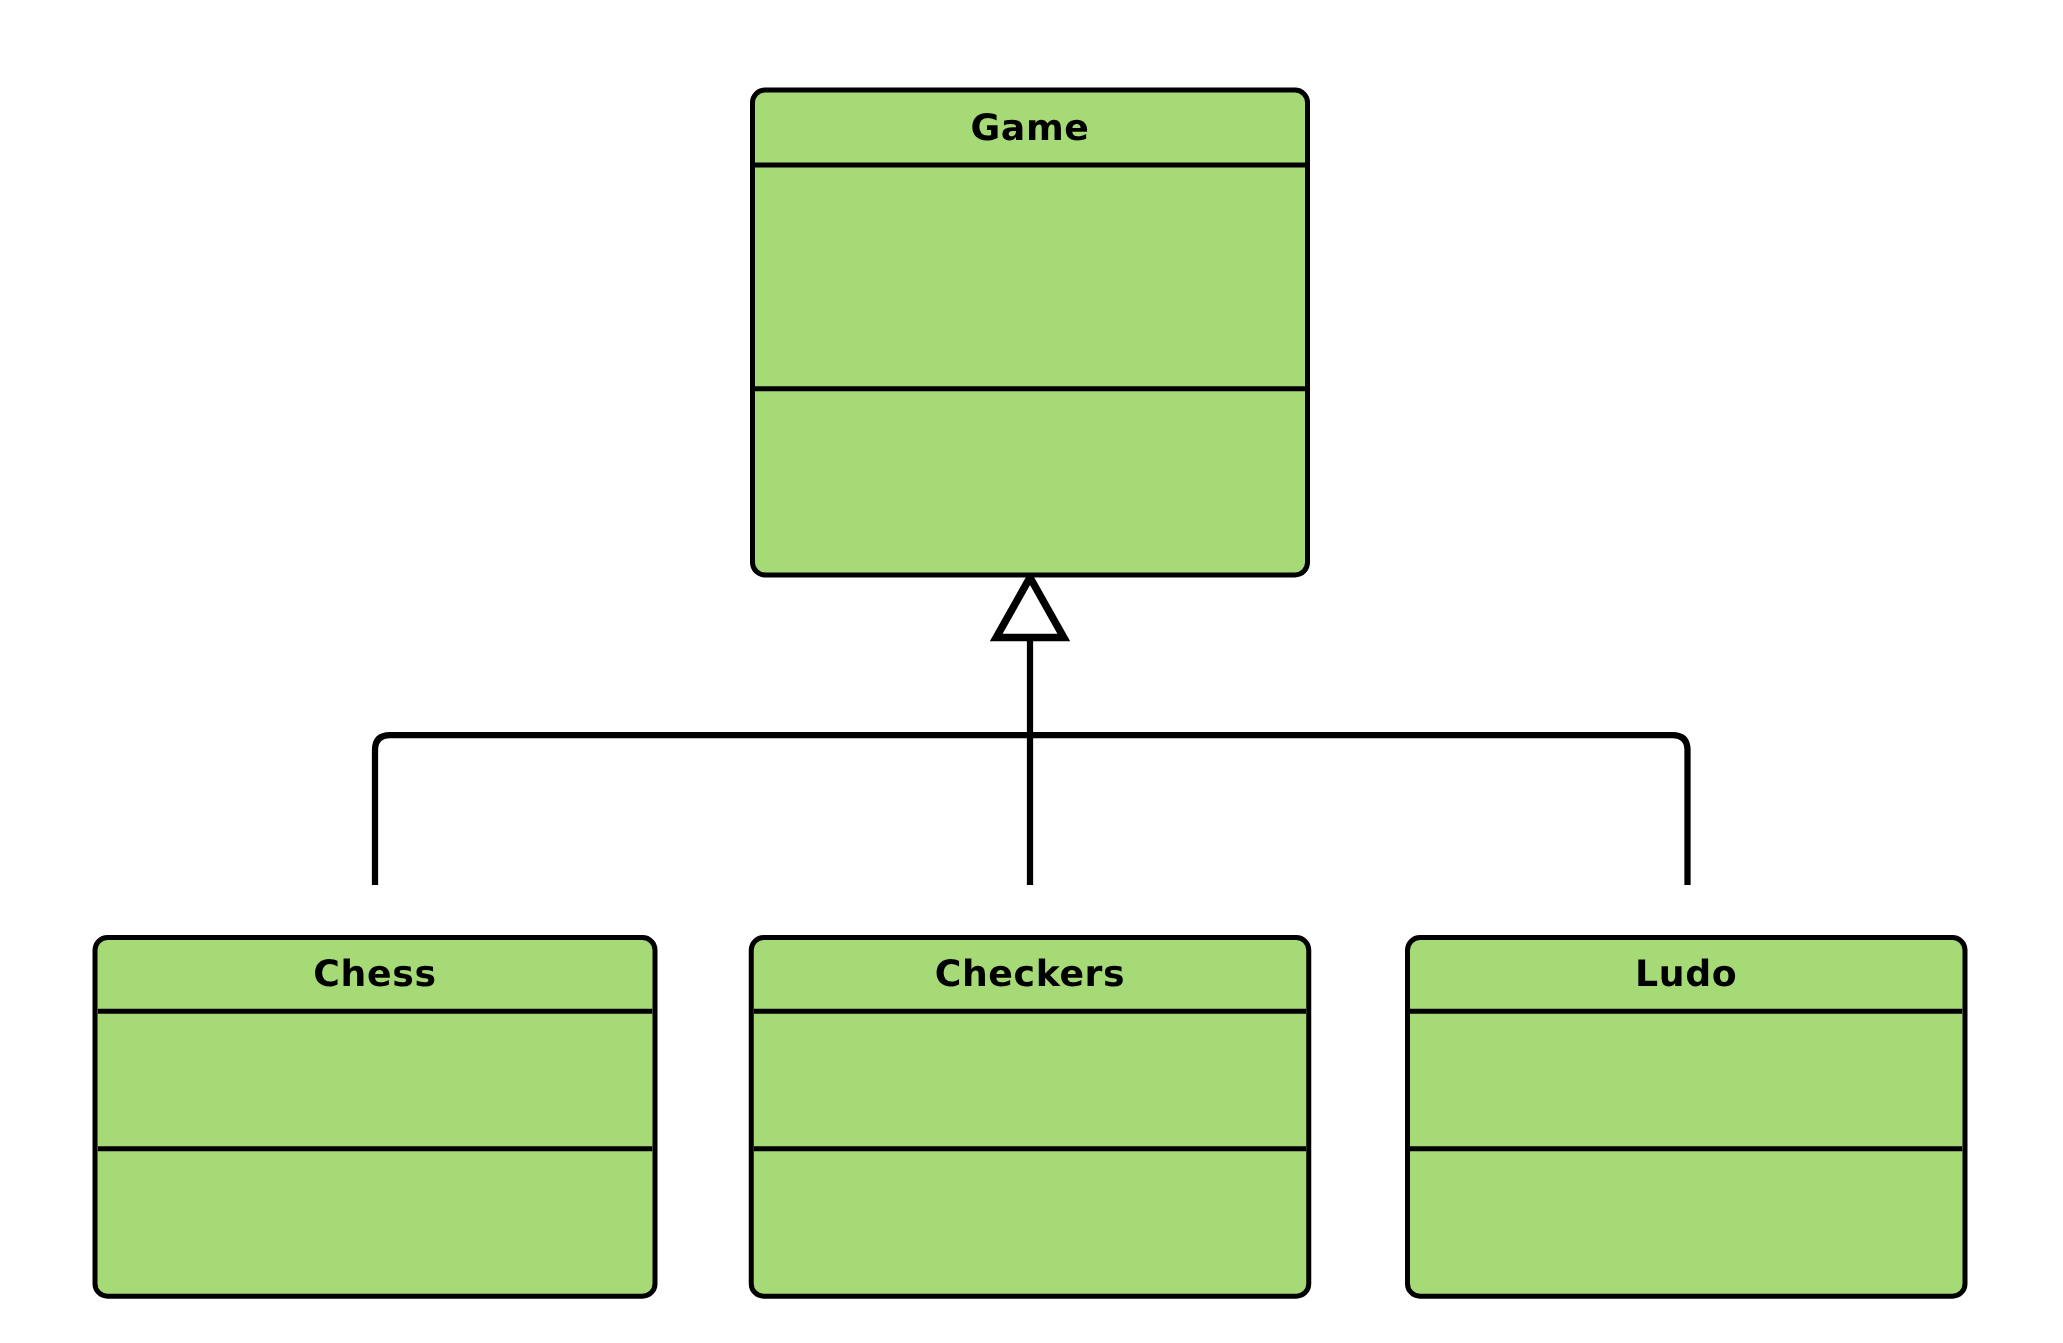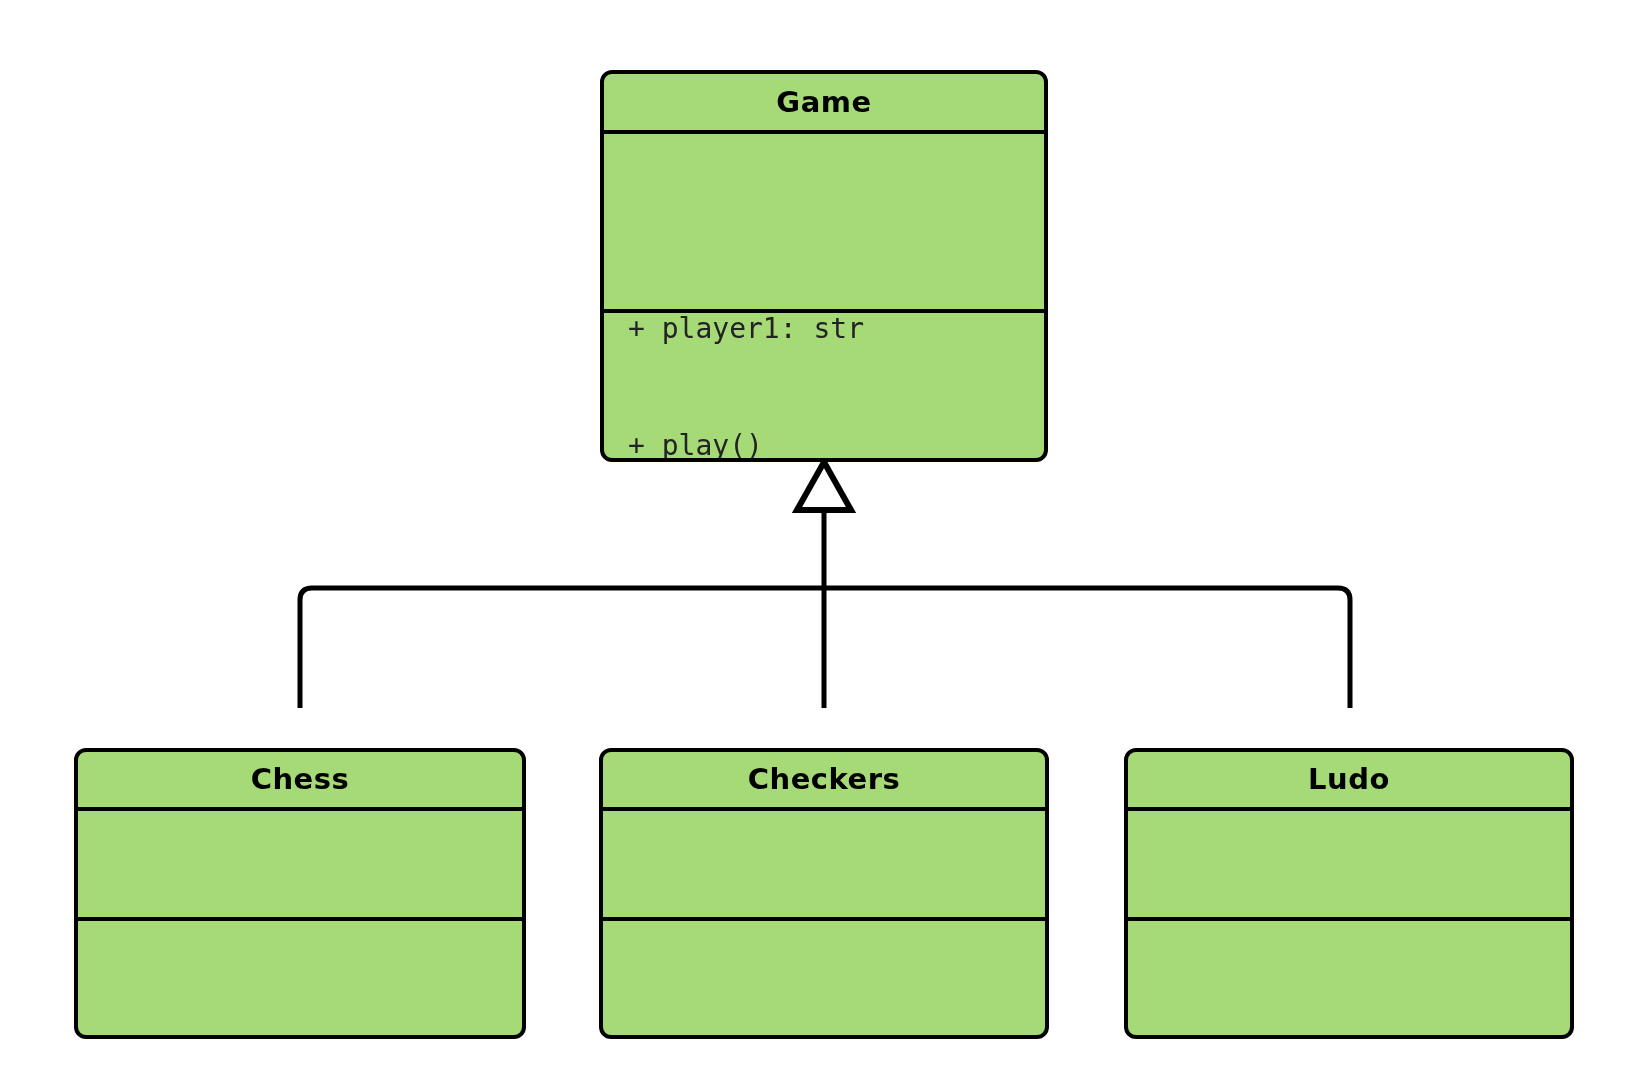--- a/index.html
+++ b/index.html
@@ -113,26 +113,20 @@
 
     <polygon points="824,462 851,510 797,510" fill="#ffffff" stroke="#000000" stroke-width="6" stroke-linejoin="miter"></polygon>
   </svg>
 
   <div class="uml-class" id="class-game">
     <div class="uml-compartment uml-name-compartment">
       <span class="uml-class-name">Game</span>
     </div>
     <div class="uml-compartment uml-attr-compartment">
       <div class="uml-member-list">
-        <div class="uml-member">+ player1: str</div>
-      </div>
-    </div>
-    <div class="uml-compartment uml-op-compartment">
-      <div class="uml-member-list">
-        <div class="uml-member">+ play()</div>
       </div>
     </div>
   </div>
 
   <div class="uml-class uml-subclass" id="class-chess">
     <div class="uml-compartment uml-name-compartment">
       <span class="uml-class-name">Chess</span>
     </div>
     <div class="uml-compartment uml-attr-compartment">
       <div class="uml-member-list"></div>

